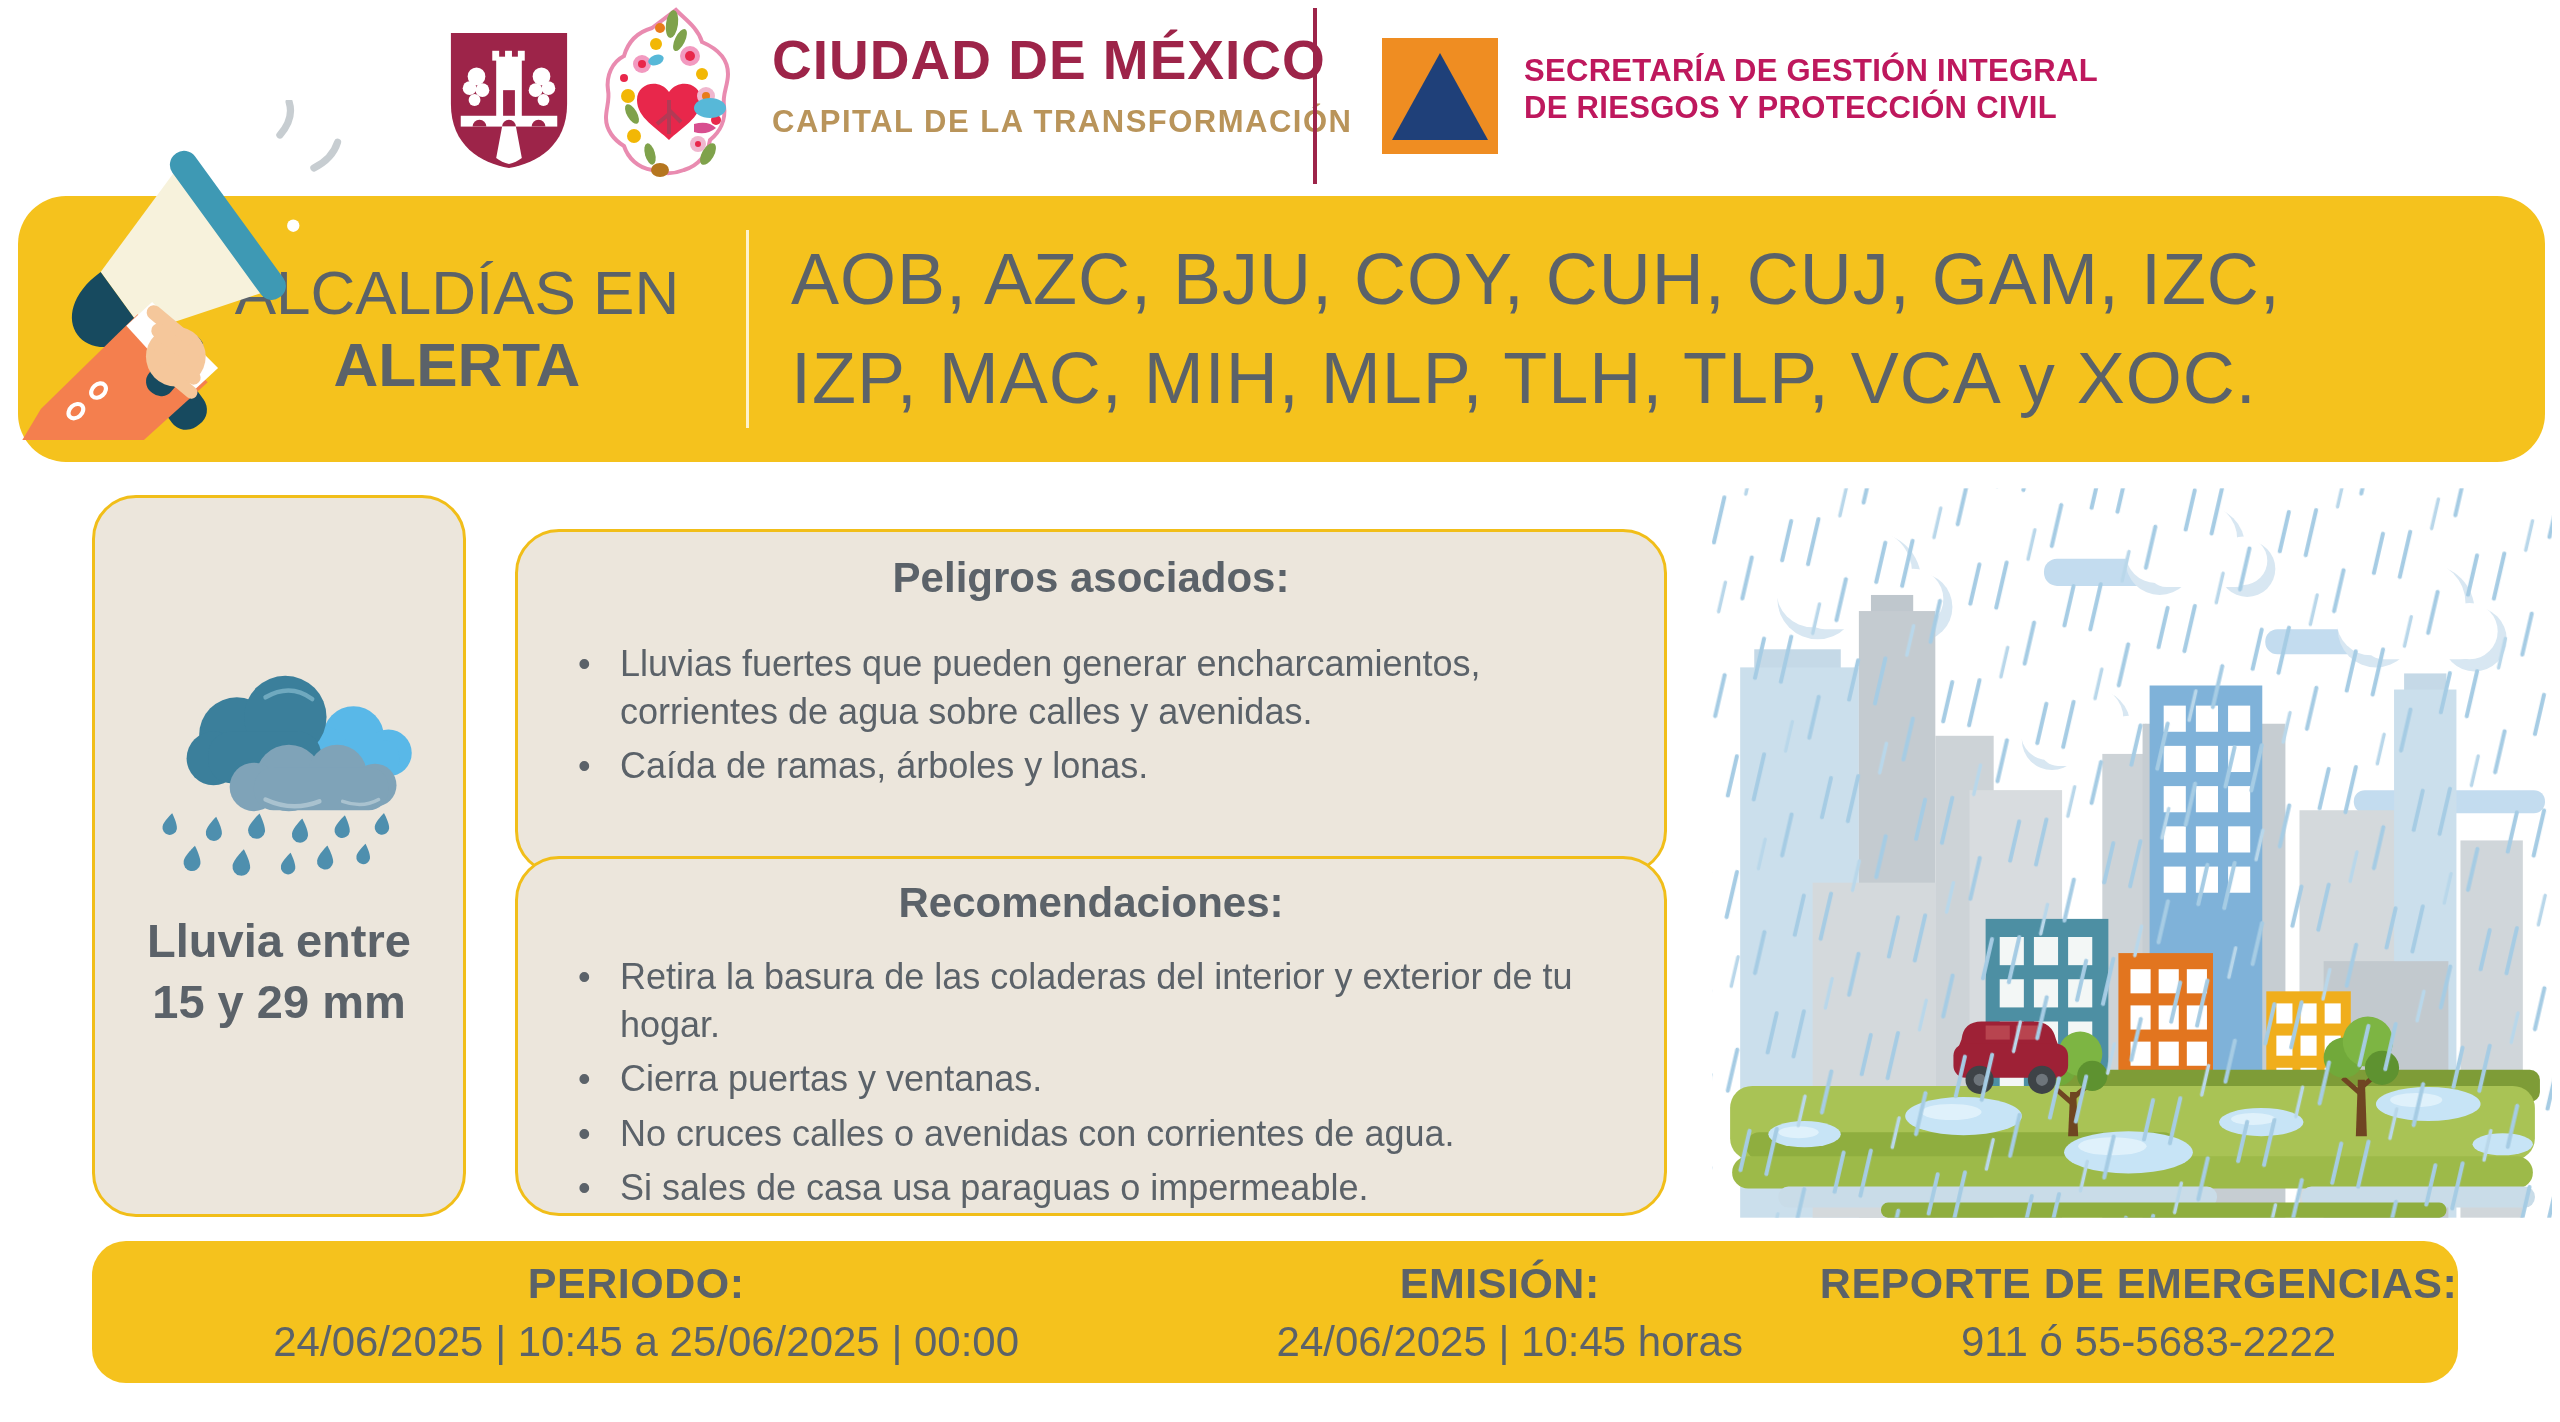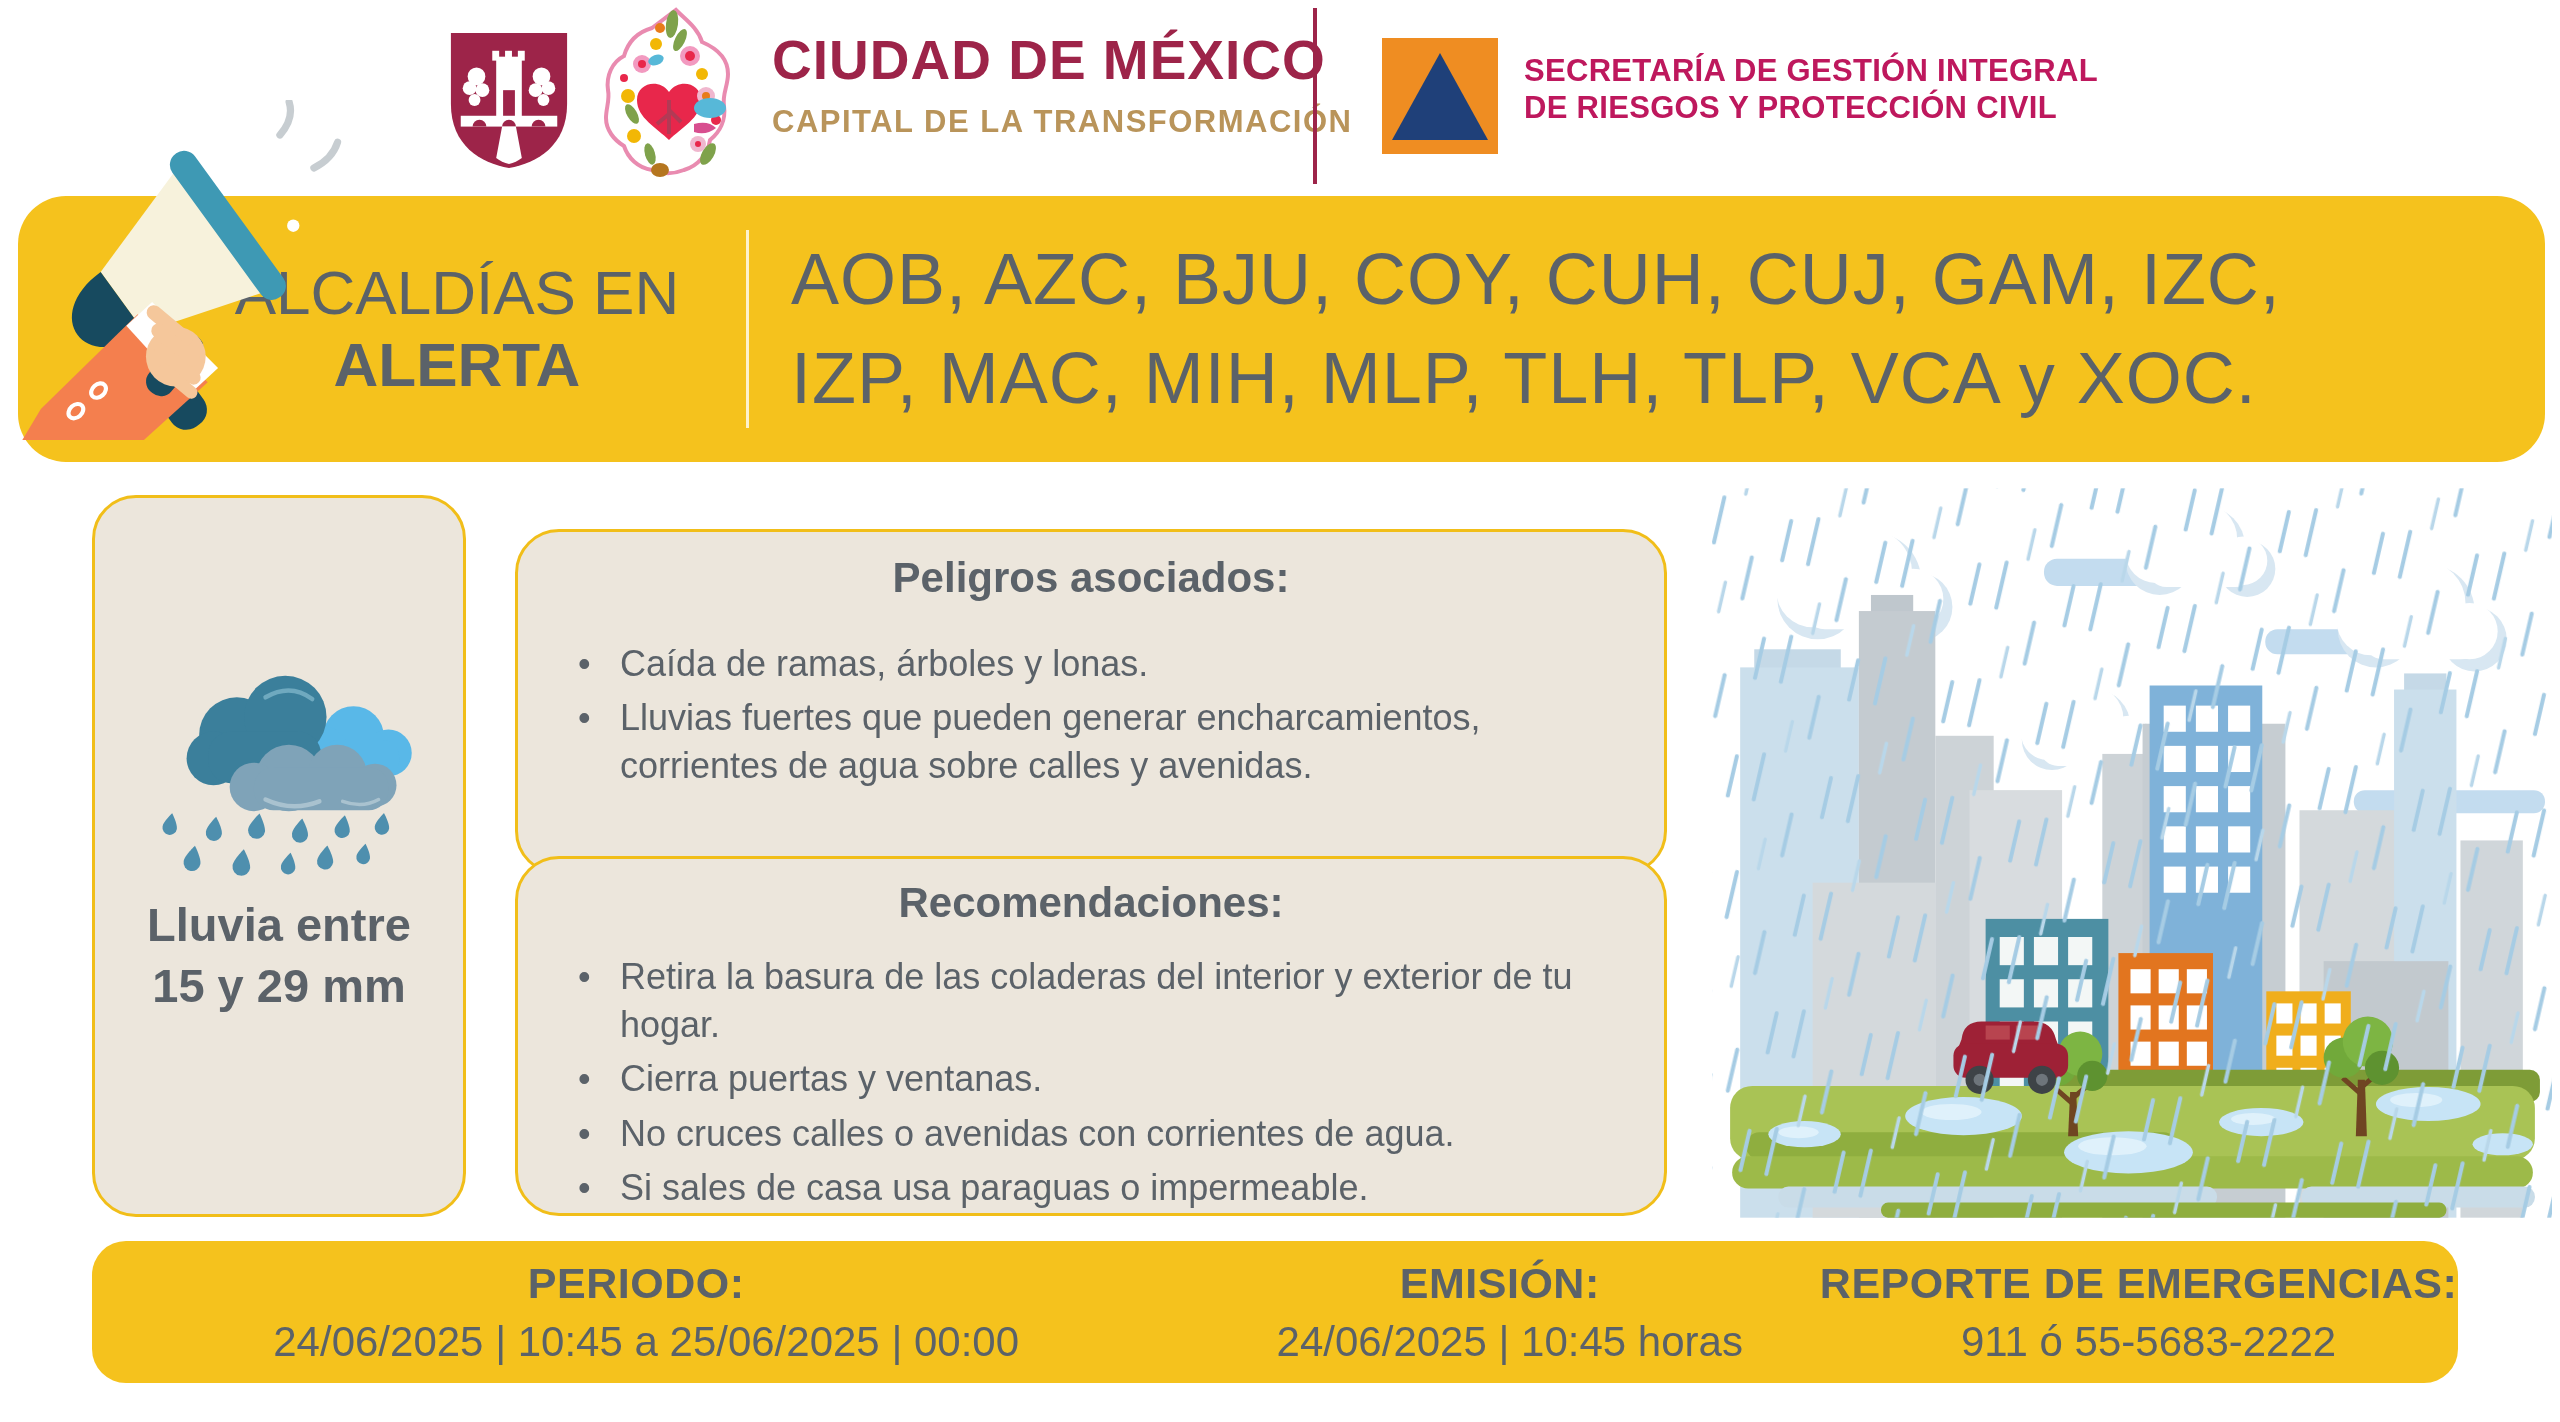--- a/index.html
+++ b/index.html
@@ -25,21 +25,21 @@
   .banner-title-l1 { font-size:62px; font-weight:400; color:#5B6269; }
   .banner-title-l2 { font-size:62px; font-weight:700; color:#5B6269; }
   .banner-divider { width:3px; margin:34px 0; background:rgba(255,255,255,0.78); }
   .banner-list { flex:1; display:flex; flex-direction:column; justify-content:center;
     padding-left:42px; font-size:72px; line-height:1.38; color:#5B6269; letter-spacing:1px; white-space:nowrap; }
   .megaphone { position:absolute; left:14px; top:100px; width:336px; height:340px; }
   
   .card { position:absolute; background:#ECE6DC; border:3px solid #F1BE19; border-radius:44px; }
   .rain-card { left:92px; top:495px; width:374px; height:722px; display:flex; flex-direction:column; align-items:center; }
   .rain-icon { margin-top:128px; width:296px; height:252px; }
-  .rain-text { margin-top:16px; text-align:center; font-size:47px; font-weight:700; line-height:1.3; color:#5B6269; }
+  .rain-text { margin-top:32px; text-align:center; font-size:47px; font-weight:700; line-height:1.3; color:#5B6269; }
   .hazards-card { left:515px; top:497px; width:1152px; height:346px; padding:22px 46px 0 46px;margin-top:32px; }
   .reco-card { left:515px; top:856px; width:1152px; height:360px; padding:20px 46px 0 46px; }
   .card-title { text-align:center; font-size:42px; font-weight:700; color:#5B6269; }
   .bullets { list-style:none; margin-top:38px; }
   .reco-card .bullets { margin-top:26px; }
   .bullets li { position:relative; padding-left:56px; font-size:36px; line-height:1.34; color:#5B6269; margin-bottom:6px; }
   .bullets li::before { content:"•"; position:absolute; left:14px; top:0; font-size:36px; color:#5B6269; }
   
   .city { position:absolute; left:1712px; top:488px; width:840px; height:730px; }
   
@@ -212,22 +212,22 @@
     </svg>
     <div class="rain-text">
       <div>Lluvia entre</div>
       <div>15 y 29 mm</div>
     </div>
   </div>
 
   <div class="card hazards-card">
     <div class="card-title">Peligros asociados:</div>
     <ul class="bullets">
+      <li>Lluvias fuertes que pueden generar encharcamientos, corrientes de agua sobre calles y avenidas.</li>
       <li>Caída de ramas, árboles y lonas.</li>
-      <li>Lluvias fuertes que pueden generar encharcamientos, corrientes de agua sobre calles y avenidas.</li>
     </ul>
   </div>
 
   <div class="card reco-card">
     <div class="card-title">Recomendaciones:</div>
     <ul class="bullets">
       <li>Retira la basura de las coladeras del interior y exterior de tu hogar.</li>
       <li>Cierra puertas y ventanas.</li>
       <li>No cruces calles o avenidas con corrientes de agua.</li>
       <li>Si sales de casa usa paraguas o impermeable.</li>

